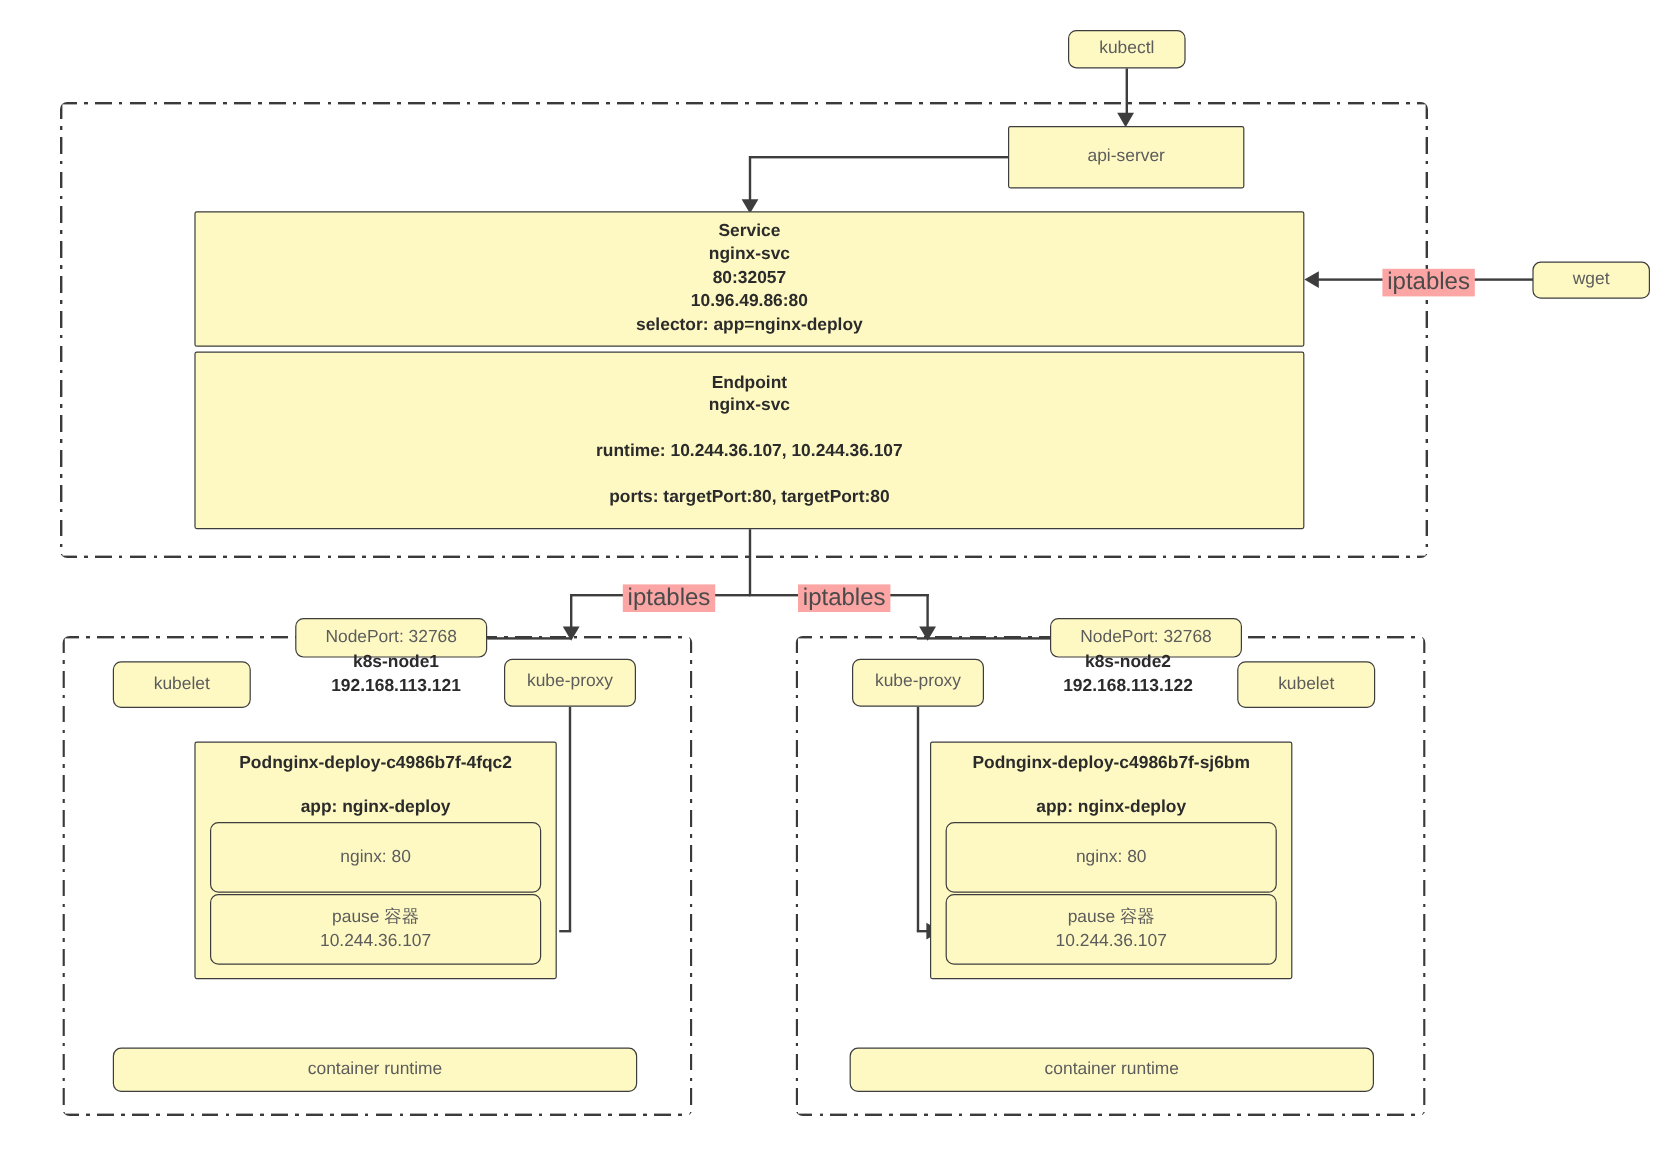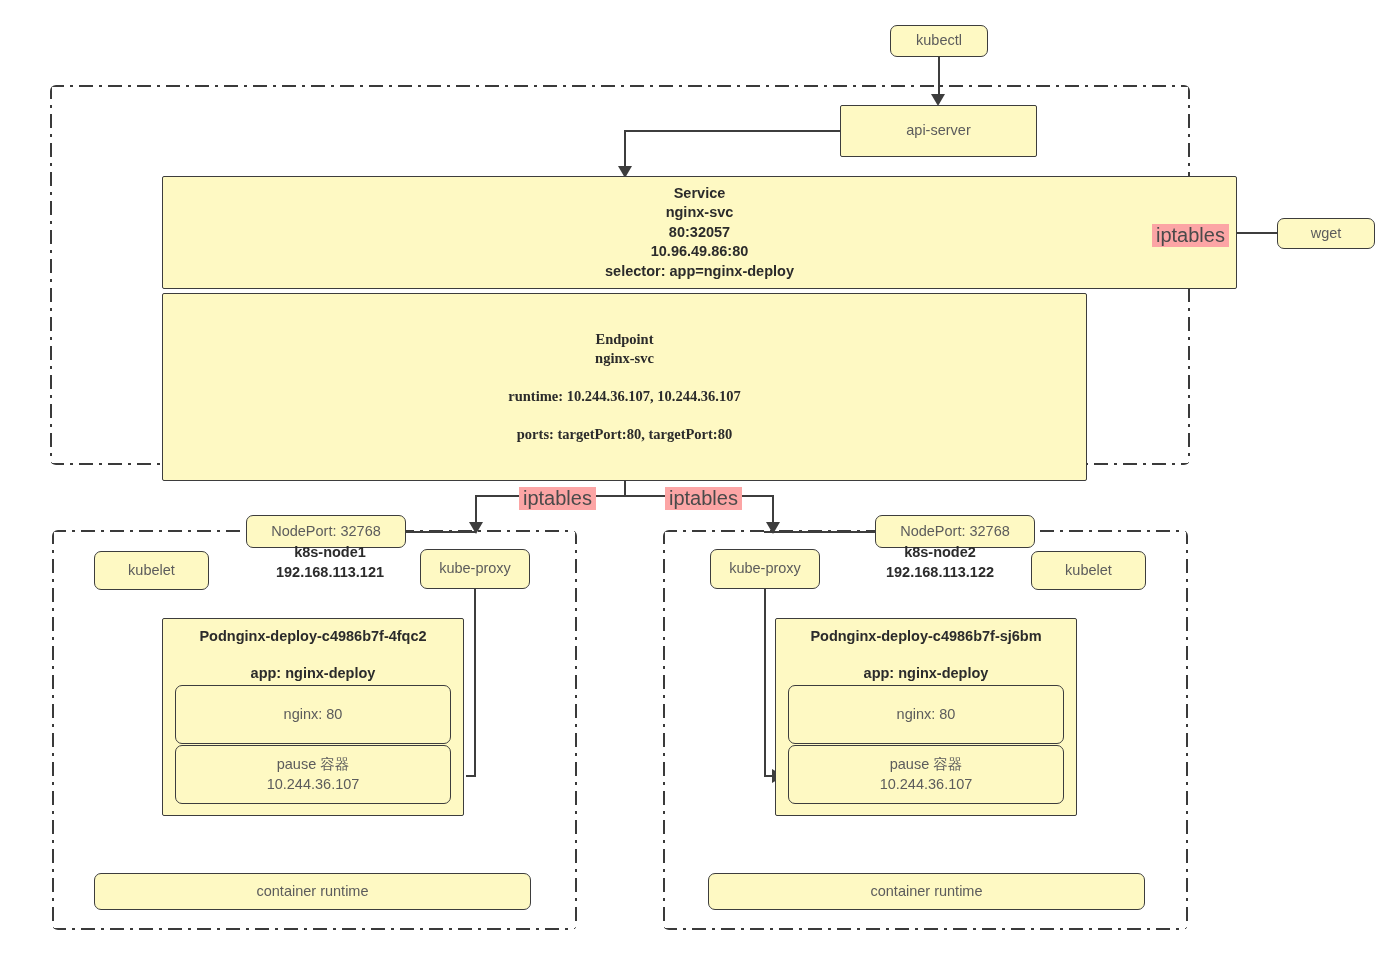--- a/index.html
+++ b/index.html
@@ -99,29 +99,29 @@
 
   <div class="box sharp" style="left:840px;top:105px;width:197px;height:52px;">
     <span>api-server</span>
   </div>
 
 
   <div class="ln lnh" style="left:625px;top:130px;width:216px;"></div>
   <div class="ln lnv" style="left:624px;top:130px;height:42px;"></div>
   <div class="arrow down" style="left:618px;top:166px;"></div>
 
-  <div class="box sharp col bold" style="left:162px;top:176px;width:1075px;height:113px;">
+  <div class="box sharp col bold" style="left:162px;top:176px;width:925px;height:113px;">
     <span>Service</span>
     <span>nginx-svc</span>
     <span>80:32057</span>
     <span>10.96.49.86:80</span>
     <span>selector: app=nginx-deploy</span>
   </div>
 
-  <div class="box sharp col bold" style="left:162px;top:293px;width:925px;height:188px;font-family:Liberation Serif, serif;">
+  <div class="box sharp col bold" style="left:162px;top:293px;width:925px;height:148px;">
     <span>Endpoint</span>
     <span>nginx-svc</span>
     <span style="margin-top:18px;">runtime: 10.244.36.107, 10.244.36.107</span>
     <span style="margin-top:18px;">ports: targetPort:80, targetPort:80</span>
   </div>
 
   <div class="box" style="left:1277px;top:218px;width:98px;height:31px;">
     <span>wget</span>
   </div>
 

